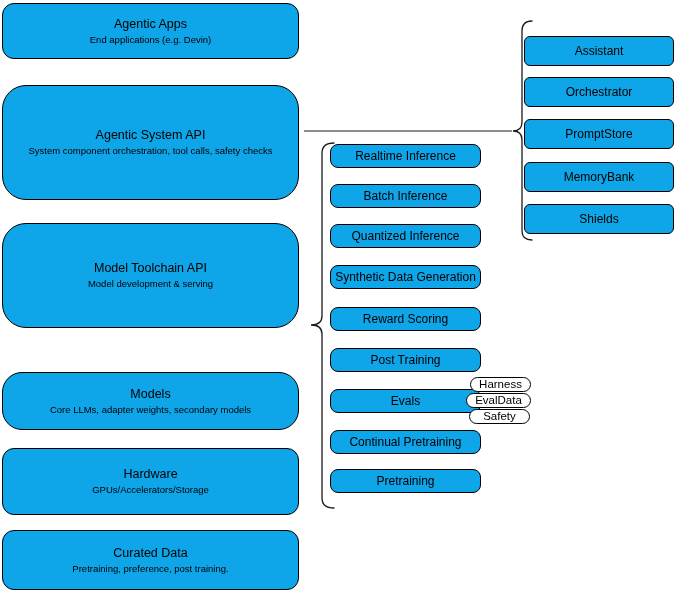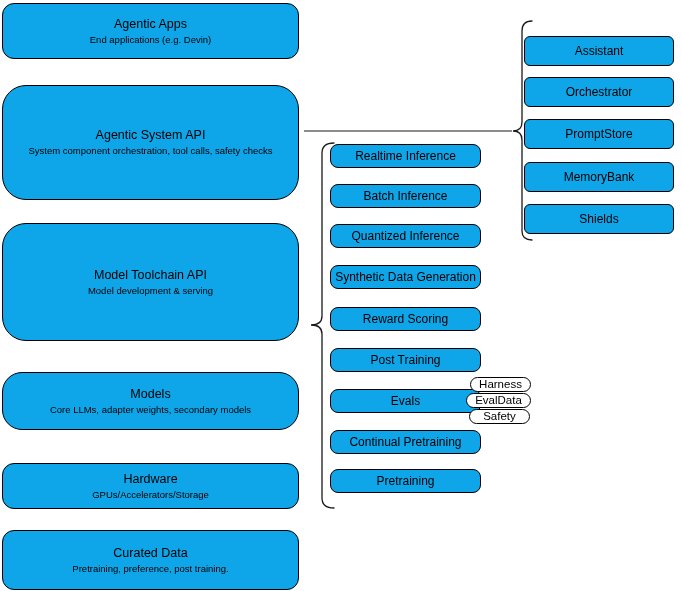--- a/index.html
+++ b/index.html
@@ -12,23 +12,23 @@
     position:absolute;box-sizing:border-box;background:#0ea5e9;border:1px solid #000000;
     display:flex;flex-direction:column;align-items:center;justify-content:center;
     text-align:center;white-space:nowrap;
   }
   .node .title{font-size:12.5px;line-height:15px;}
   .node .subtitle{font-size:9.5px;line-height:13px;margin-top:1px;}
   
   .lb{left:2px;width:297px;}
   .lb1{top:3px;height:56px;border-radius:12px;}
   .lb2{top:85px;height:115px;border-radius:24px;}
-  .lb3{top:223px;height:118px;border-radius:24px;}
+  .lb3{top:223px;height:105px;border-radius:24px;}
   .lb4{top:372px;height:58px;border-radius:20px;}
-  .lb5{top:448px;height:46px;border-radius:12px;margin-top:15px;}
+  .lb5{top:448px;height:67px;border-radius:12px;}
   .lb6{top:530px;height:60px;border-radius:12px;}
   
   .mb{left:330px;width:151px;height:24px;border-radius:8px;font-size:12px;}
   .mb1{top:144px;} .mb2{top:184px;} .mb3{top:224px;}
   .mb4{top:265px;} .mb5{top:307px;} .mb6{top:348px;}
   .mb7{top:389px;} .mb8{top:430px;} .mb9{top:469px;}
   
   .pill{
     position:absolute;box-sizing:border-box;background:#ffffff;border:1px solid #000000;
     border-radius:8px;height:15px;display:flex;align-items:center;justify-content:center;

